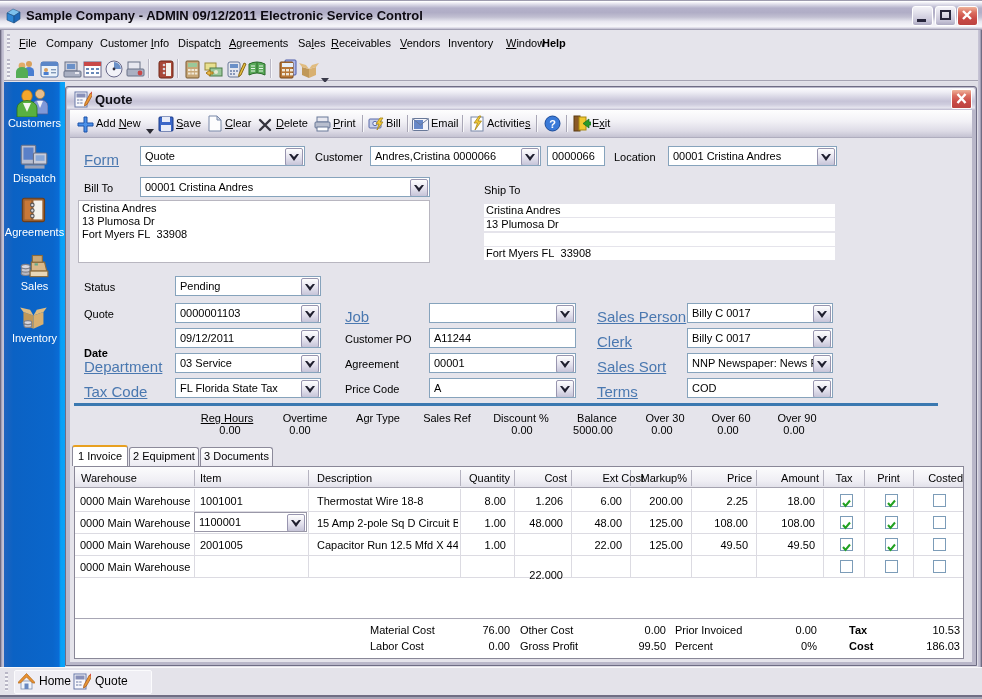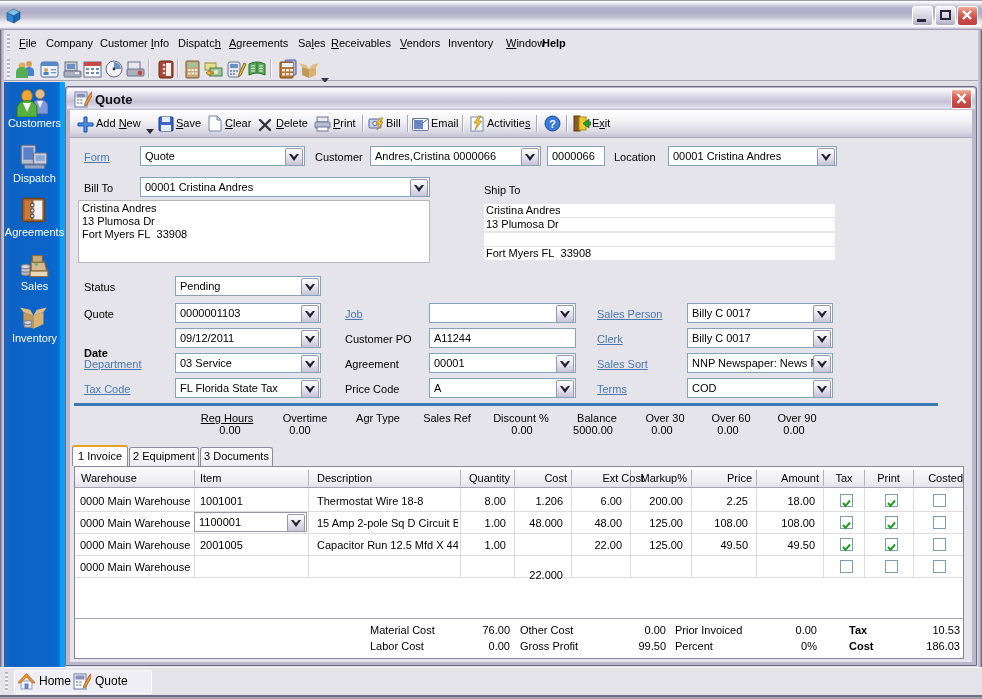--- a/index.html
+++ b/index.html
@@ -27,41 +27,42 @@
  background:linear-gradient(#FBFBFD 0%,#EFEEF5 18%,#C6C3D7 60%,#CFCDDE 75%,#E5E4EE 90%,#BBB8CD 100%);}
 #wtitletext{left:95px;top:92px;font-size:13px;font-weight:bold;color:#101016;}
 #wclose{left:951px;top:89px;width:21px;height:20px;border-radius:2px;border:1px solid #fff;box-sizing:border-box;
  background:linear-gradient(#EFB49B 0%,#DC7061 30%,#C94A46 65%,#BC4341 100%);}
 #wbody{left:70px;top:110px;width:902px;height:552px;background:#E5E4EB;}
 #wtoolbar{left:70px;top:110px;width:902px;height:28px;
  background:linear-gradient(#FEFEFE 0%,#F2F1F6 40%,#DDDBE6 75%,#C5C3D2 96%,#9E9CAE 100%);}
 .wtb{position:absolute;font-size:11px;color:#000;top:117px;}
 .wtsep{position:absolute;top:115px;width:1px;height:17px;background:#A9A7B6;border-right:1px solid #F8F8FA;}
 .lbl{position:absolute;font-size:11px;color:#000;white-space:nowrap;}
-.link{position:absolute;font-size:11px;color:#4A78B0;text-decoration:underline;white-space:nowrap;}
+.link{position:absolute;font-size:15px;color:#4A78B0;text-decoration:underline;white-space:nowrap;}
 .cb{position:absolute;height:20px;background:#fff;border:1px solid #86A3BC;box-sizing:border-box;font-size:11px;line-height:18px;padding-left:4px;white-space:nowrap;overflow:hidden;}
 .cba{position:absolute;right:1px;top:1px;width:16px;height:16px;background:linear-gradient(#FEFEFE,#E3E1ED 55%,#C6C4D8);border:1px solid #9895AF;border-radius:2px;}
 .cba::after{content:"";position:absolute;left:3px;top:5px;width:10px;height:7px;background:#1F1F2E;clip-path:polygon(0 0,22% 0,50% 42%,78% 0,100% 0,50% 100%);}
 .ti{position:absolute;height:20px;background:#fff;border:1px solid #86A3BC;box-sizing:border-box;font-size:11px;line-height:18px;padding-left:4px;white-space:nowrap;}
 .shipline{position:absolute;left:484px;width:351px;height:13px;background:#fff;font-size:11px;line-height:13px;padding-left:2px;box-sizing:border-box;white-space:nowrap;}
 .tab{position:absolute;background:linear-gradient(#FEFEFE,#ECEBF2);border:1px solid #8C8A9A;border-bottom:0;border-radius:3px 3px 0 0;font-size:11px;text-align:center;box-sizing:border-box;}
 .gh{position:absolute;top:472px;font-size:11px;color:#000;white-space:nowrap;}
 .ghsep{position:absolute;top:470px;width:1px;height:16px;background:#B5B3C0;}
 .gcell{position:absolute;font-size:11px;white-space:nowrap;overflow:hidden;}
 .gr{text-align:right;}
 .rline{position:absolute;left:75px;width:888px;height:1px;background:#DCDBE2;}
 .cline{position:absolute;top:489px;width:1px;height:88px;background:#DCDBE2;}
 .checkbox{position:absolute;width:13px;height:13px;background:#fff;border:1px solid #7C9CB8;box-sizing:border-box;}
 #taskbar{left:0px;top:668px;width:982px;height:27px;background:#E4E3EA;}
 .sum{position:absolute;font-size:11px;white-space:nowrap;}
 </style>
 </head>
 <body>
 <div id="app">
 <div id="titlebar" class="abs"></div>
+<div class="abs" id="titletext">Sample Company - ADMIN 09/12/2011 Electronic Service Control</div>
 <div class="abs" style="left:5px;top:7px;">
 <svg width="17" height="17">
 <polygon points="2,6 8,2 15,5 9,9" fill="#7CC0EC" stroke="#2A5A8A" stroke-width="0.6"></polygon>
 <polygon points="2,6 9,9 9,16 2,13" fill="#2E86D4" stroke="#1A4A7A" stroke-width="0.6"></polygon>
 <polygon points="15,5 9,9 9,16 15,12" fill="#1E68B8" stroke="#1A4A7A" stroke-width="0.6"></polygon>
 </svg></div>
 <div class="abs tbtn sil" style="left:912px;">
       <div class="abs" style="left:4px;top:12px;width:9px;height:3px;background:#27253a;"></div>
     </div>
 <div class="abs tbtn sil" style="left:935px;">

